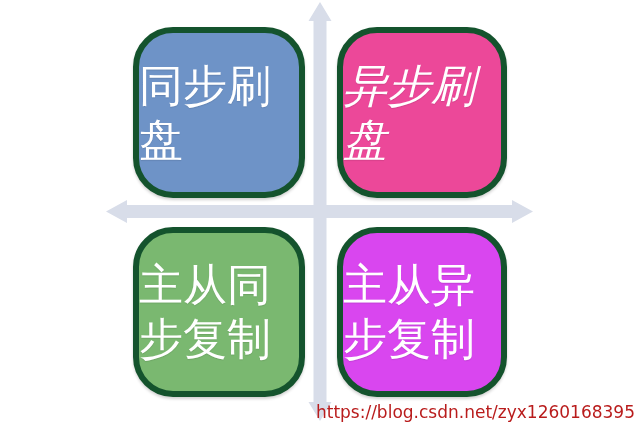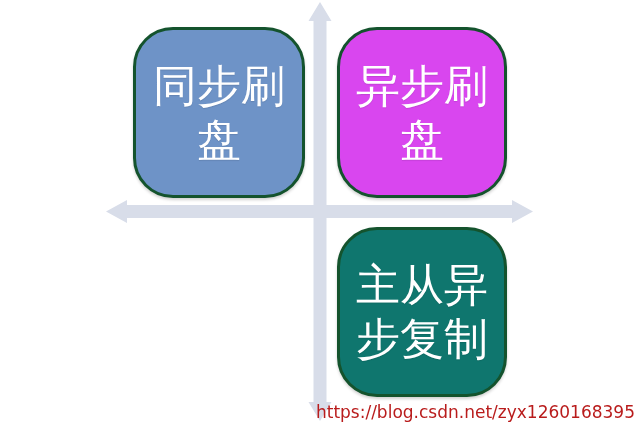--- a/index.html
+++ b/index.html
@@ -19,27 +19,26 @@
     position: absolute;
     left: 0;
     top: 0;
     width: 640px;
     height: 426px;
     display: block;
   }
   .quadrant {
     position: absolute;
     box-sizing: border-box;
-    border: 3px solid #14532d;
+    border: 6px solid #14532d;
     border-radius: 40px;
     box-shadow: 0 2px 3px rgba(0,0,0,0.18);
     display: flex;
     align-items: center;
     justify-content: center;
-    text-align: center;
   }
   .quadrant .label {
     color: #ffffff;
     font-size: 44px;
     line-height: 1.22;
     font-weight: 400;
     display: block;
     width: 100%;
     word-break: break-all;
     text-shadow: 0 1px 1px rgba(0,0,0,0.10);
@@ -64,24 +63,27 @@
 
   <svg class="axes" viewBox="0 0 640 426" xmlns="http://www.w3.org/2000/svg">
     <polygon points="320,2 331.5,21 326.5,21 326.5,402 331.5,402 320,421 308.5,402 313.5,402 313.5,21 308.5,21" fill="#d8dde9"></polygon>
     <polygon points="106,211.5 127,200 127,205 512,205 512,200 533,211.5 512,223 512,218 127,218 127,223" fill="#d8dde9"></polygon>
   </svg>
 
   <div class="quadrant q-tl" style="background-color: rgb(110, 147, 199);">
     <span class="label">同步刷盘</span>
   </div>
 
-  <div class="quadrant q-tr" style="background-color: #d946ef;">
+  <div class="quadrant q-tr" style="background-color: #ec4899; font-style: italic;">
     <span class="label">异步刷盘</span>
   </div>
 
+  <div class="quadrant q-bl" style="background-color: rgb(122, 184, 112);">
+    <span class="label">主从同步复制</span>
+  </div>
 
-  <div class="quadrant q-br" style="background-color: #0f766e;">
+  <div class="quadrant q-br" style="background-color: #d946ef;">
     <span class="label">主从异步复制</span>
   </div>
 
   <div class="watermark" style="color: #b91c1c;">https://blog.csdn.net/zyx1260168395</div>
 
 </div>
 
 </body></html>

